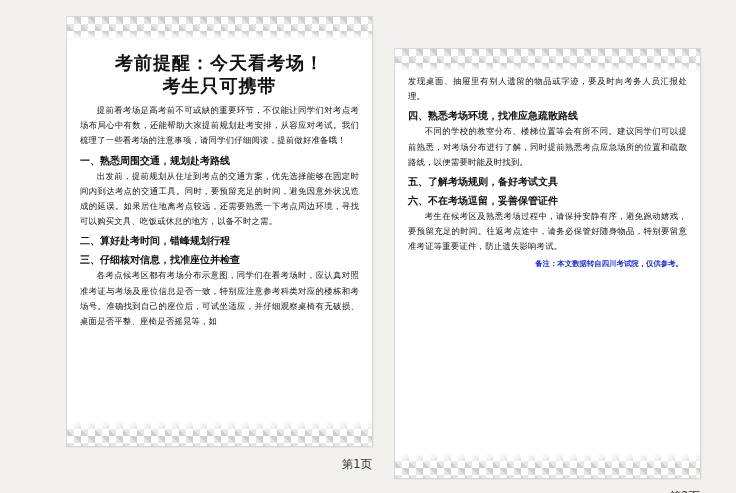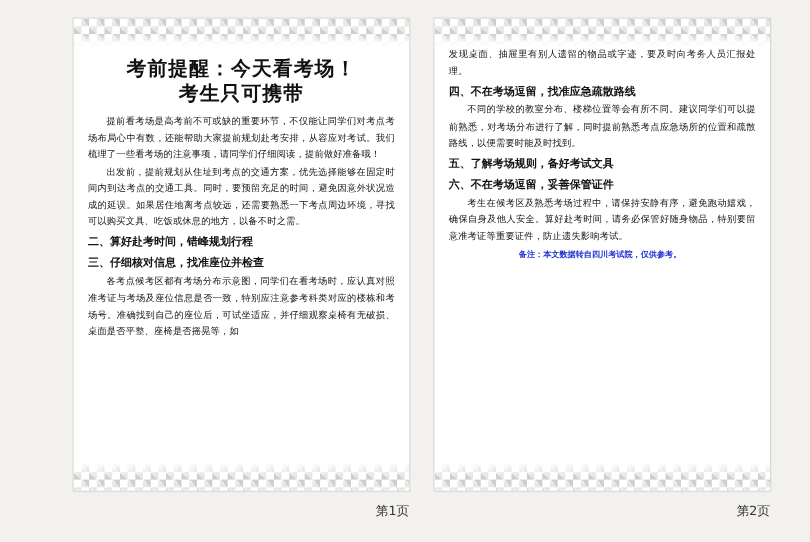--- a/index.html
+++ b/index.html
@@ -4,21 +4,21 @@
 <style>
   html, body { margin:0; padding:0; }
   body {
     width:736px; height:493px; overflow:hidden;
     background:#f2f1ee;
     font-family:"DejaVu Sans","Liberation Sans",sans-serif;
     position:relative;
   }
   .page-wrap { position:absolute; top:17px; width:305px; }
   #page1 { left:27px;margin-left:40px; }
-  #page2 { left:395px; }
+  #page2 { left:395px;margin-top:32px; }
   .page {
     position:relative; width:305px; height:429px;
     background:#fff;
     box-shadow:0 0 0 1px #d9d8d4, 1px 1px 2px rgba(0,0,0,0.12);
     overflow:hidden;
   }
   .band {
     position:absolute; left:0; right:0; height:24px;
     background-color:#fff;
     background-image:
@@ -48,57 +48,58 @@
   p.body {
     font-size:8.4px; line-height:15.2px; margin:0;
     text-indent:2em; text-align:justify; letter-spacing:0.2px;
   }
   h2.section {
     font-size:10px; font-weight:bold; line-height:15px;
     margin:4px 0 1px 0;
   }
   .note {
     color:#1f2fd0; font-size:7.4px; line-height:14px;
-    text-align:center; font-weight:bold; margin-top:2px; padding-right:4px;
+    text-align:right; font-weight:bold; margin-top:2px; padding-right:4px;
   }
   .page-label {
     position:absolute; top:440px; width:305px; text-align:right;
     font-size:11.5px; color:#333;
   }
 </style>
 </head>
 <body>
 
 <div id="page1" class="page-wrap">
   <div class="page">
     <div class="band top"></div>
     <div class="content">
       <div class="title">
         <div>考前提醒：今天看考场！</div>
         <div>考生只可携带</div>
       </div>
       <p class="body">提前看考场是高考前不可或缺的重要环节，不仅能让同学们对考点考场布局心中有数，还能帮助大家提前规划赴考安排，从容应对考试。我们梳理了一些看考场的注意事项，请同学们仔细阅读，提前做好准备哦！</p>
+      <h2 class="section">一、熟悉周围交通，规划赴考路线</h2>
       <p class="body">出发前，提前规划从住址到考点的交通方案，优先选择能够在固定时间内到达考点的交通工具。同时，要预留充足的时间，避免因意外状况造成的延误。如果居住地离考点较远，还需要熟悉一下考点周边环境，寻找可以购买文具、吃饭或休息的地方，以备不时之需。</p>
       <h2 class="section">二、算好赴考时间，错峰规划行程</h2>
       <h2 class="section">三、仔细核对信息，找准座位并检查</h2>
       <p class="body">各考点候考区都有考场分布示意图，同学们在看考场时，应认真对照准考证与考场及座位信息是否一致，特别应注意参考科类对应的楼栋和考场号。准确找到自己的座位后，可试坐适应，并仔细观察桌椅有无破损、桌面是否平整、座椅是否摇晃等，如</p>
     </div>
     <div class="band bottom"></div>
   </div>
   <div class="page-label">第1页</div>
 </div>
 
 <div id="page2" class="page-wrap">
   <div class="page">
     <div class="band top"></div>
     <div class="content">
       <p class="body" style="text-indent:0">发现桌面、抽屉里有别人遗留的物品或字迹，要及时向考务人员汇报处理。</p>
-      <h2 class="section">四、不在考场逗留，找准应急疏散路线</h2>
+      <h2 class="section">四、熟悉考场环境，找准应急疏散路线</h2>
       <p class="body">不同的学校的教室分布、楼梯位置等会有所不同。建议同学们可以提前熟悉，对考场分布进行了解，同时提前熟悉考点应急场所的位置和疏散路线，以便需要时能及时找到。</p>
       <h2 class="section">五、了解考场规则，备好考试文具</h2>
       <h2 class="section">六、不在考场逗留，妥善保管证件</h2>
-      <p class="body">考生在候考区及熟悉考场过程中，请保持安静有序，避免跑动嬉戏，确保自身及他人安全。算好赴考时间，请务必保管好随身物品，特别要留意准考证等重要证件，防止遗失影响考试。</p>
+      <p class="body">考生在候考区及熟悉考场过程中，请保持安静有序，避免跑动嬉戏，要预留充足的时间。往返考点途中，请务必保管好随身物品，特别要留意准考证等重要证件，防止遗失影响考试。</p>
       <div class="note">备注：本文数据转自四川考试院，仅供参考。</div>
     </div>
     <div class="band bottom"></div>
   </div>
   <div class="page-label">第2页</div>
 </div>
 
 </body></html>

